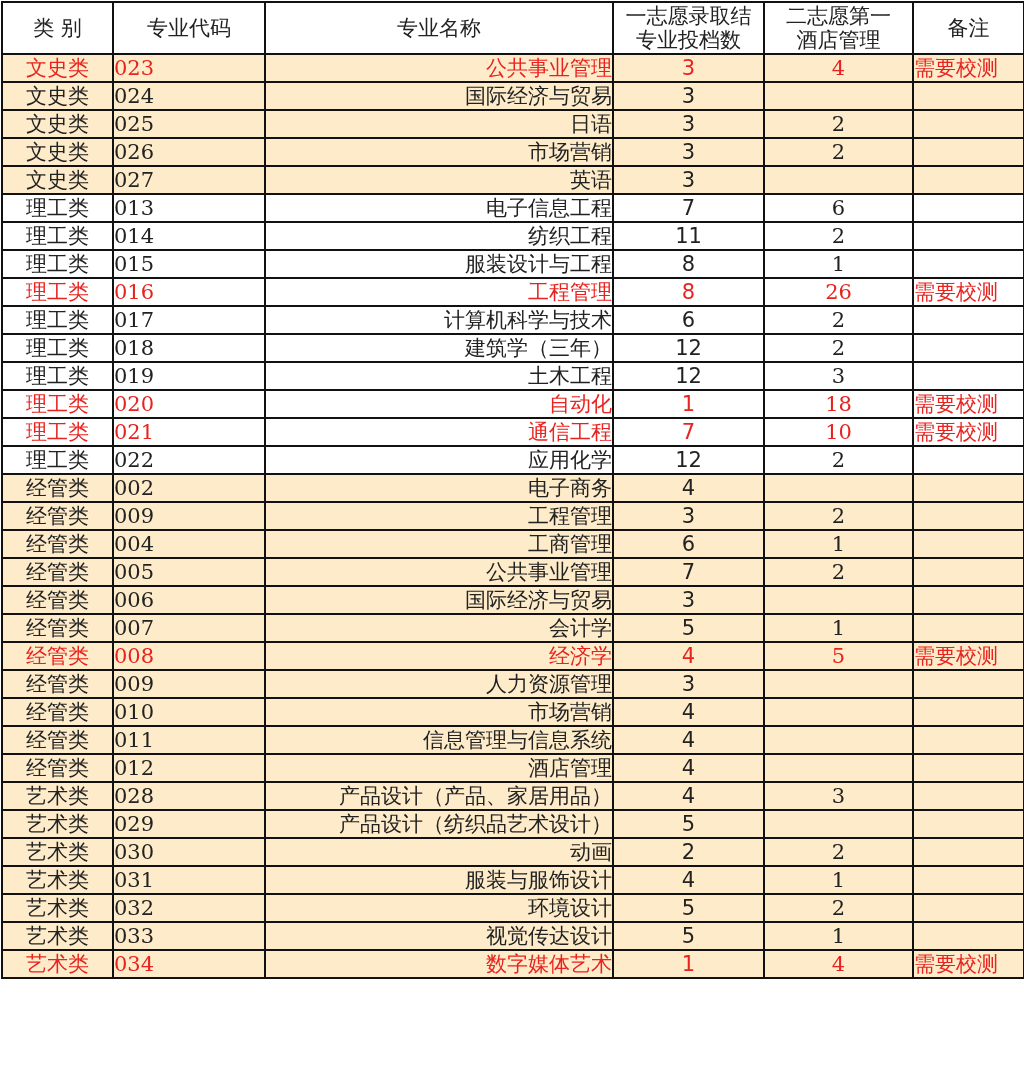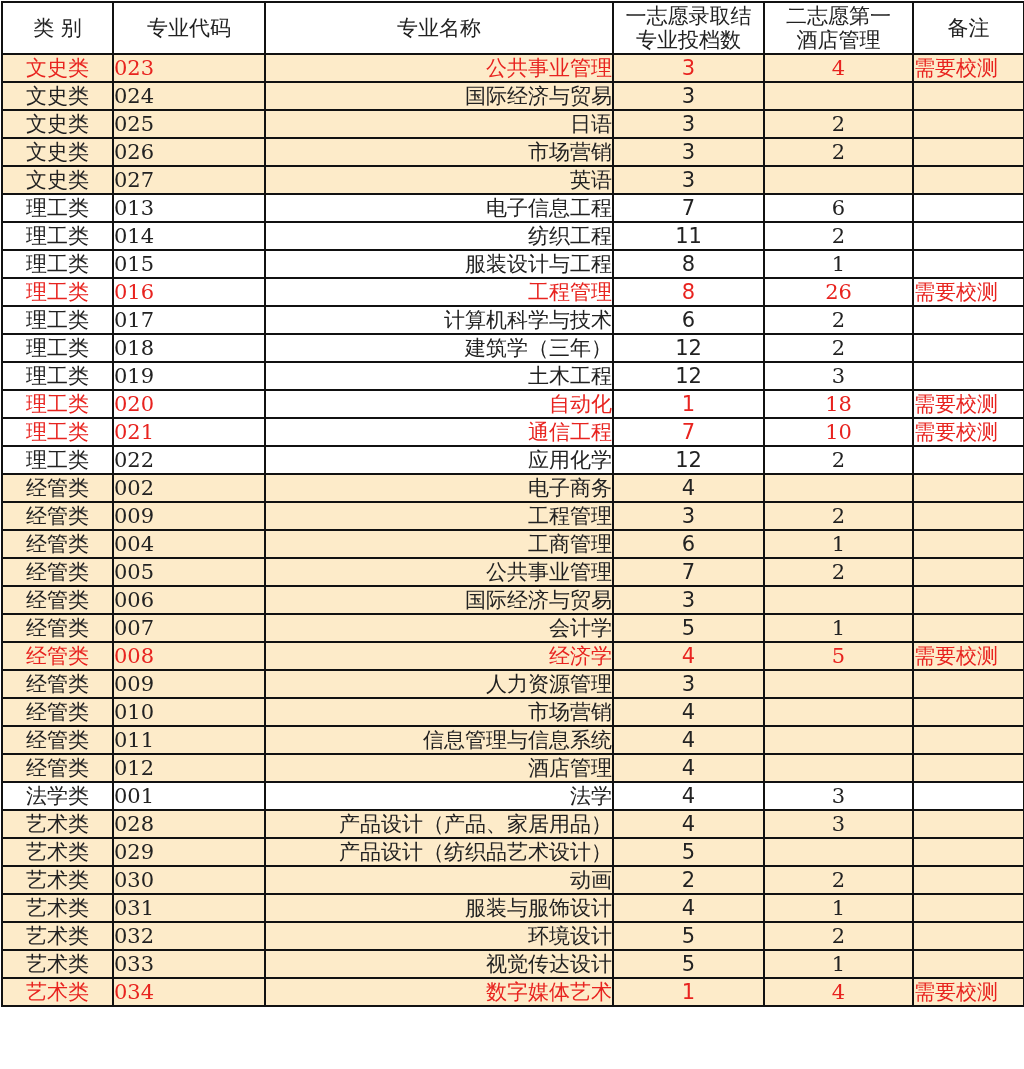--- a/index.html
+++ b/index.html
@@ -279,28 +279,20 @@
     <td class="note"></td>
   </tr>
       <tr class="hl">
     <td class="cat">经管类</td>
     <td class="code">012</td>
     <td class="name">酒店管理</td>
     <td class="remain">4</td>
     <td class="second"></td>
     <td class="note"></td>
   </tr>
-      <tr class="plain">
-    <td class="cat">法学类</td>
-    <td class="code">001</td>
-    <td class="name">法学</td>
-    <td class="remain">4</td>
-    <td class="second">3</td>
-    <td class="note"></td>
-  </tr>
       <tr class="hl">
     <td class="cat">艺术类</td>
     <td class="code">028</td>
     <td class="name">产品设计（产品、家居用品）</td>
     <td class="remain">4</td>
     <td class="second">3</td>
     <td class="note"></td>
   </tr>
       <tr class="hl">
     <td class="cat">艺术类</td>

